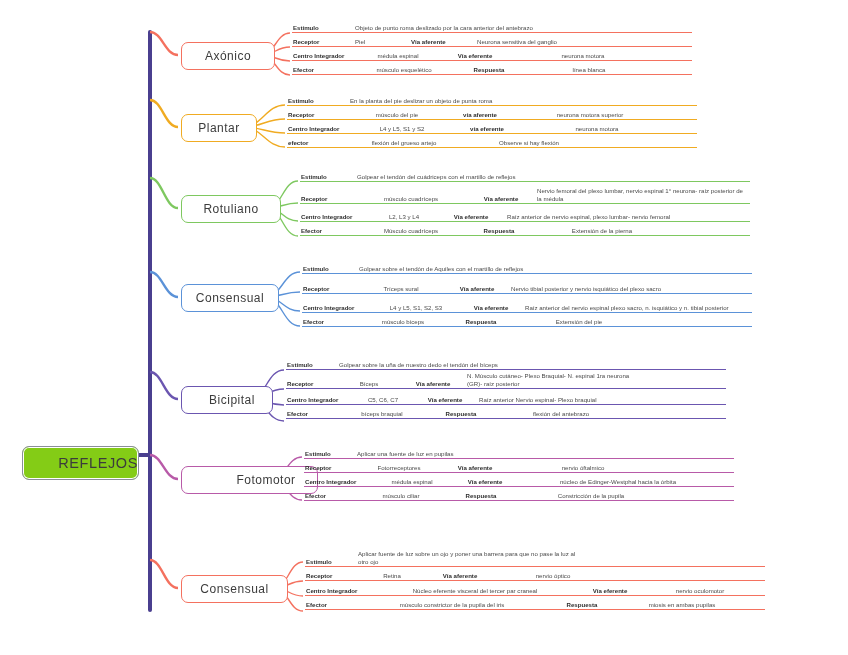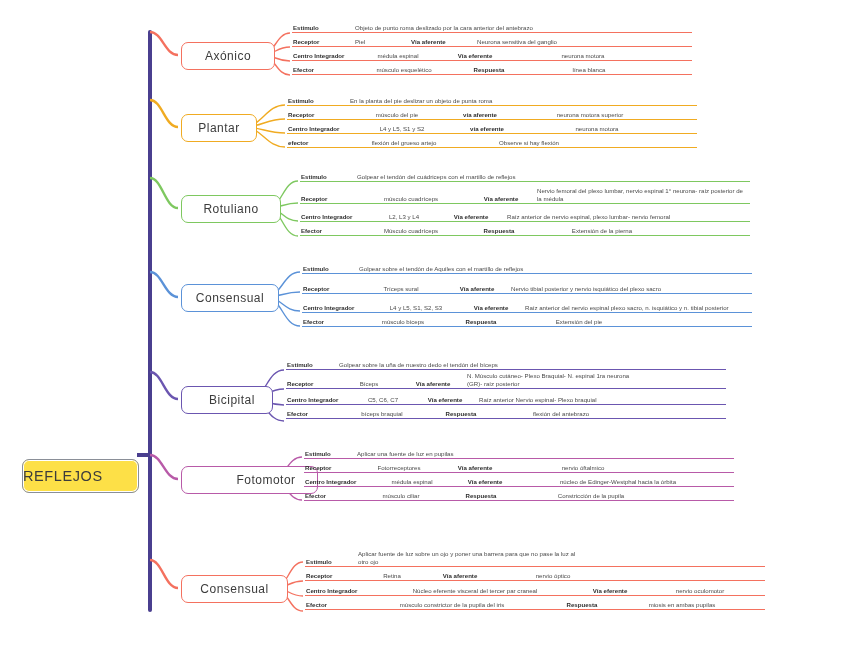--- a/index.html
+++ b/index.html
@@ -6,23 +6,23 @@
   body{
     width:848px;height:655px;position:relative;overflow:hidden;
     font-family:"Liberation Sans","DejaVu Sans",sans-serif;
     color:#3f3f3f;
   }
   #canvas{position:absolute;left:0;top:0;width:848px;height:655px;}
   svg.wires{position:absolute;left:0;top:0;width:848px;height:655px;pointer-events:none;}
 
   
   .root-node{
-    position:absolute;left:22px;top:459px;width:115px;height:32px;
-    border:1.4px solid #8a8f98;border-radius:7px;background:#fde047;
-    display:flex;align-items:center;justify-content:flex-start;
+    position:absolute;left:22px;top:446px;width:115px;height:32px;
+    border:1.4px solid #8a8f98;border-radius:7px;background:#84cc16;
+    display:flex;align-items:center;justify-content:flex-end;
     font-size:14.5px;letter-spacing:.6px;color:#3c3c3c;
     box-shadow:0 0 0 1px #ffffff inset;
   }
 
   
   .branch-label{
     position:absolute;height:26px;border-radius:7px;background:#ffffff;
     border:1.6px solid #999;
     display:flex;align-items:center;justify-content:center;
     font-size:12px;letter-spacing:.5px;color:#3c3c3c;white-space:nowrap;

